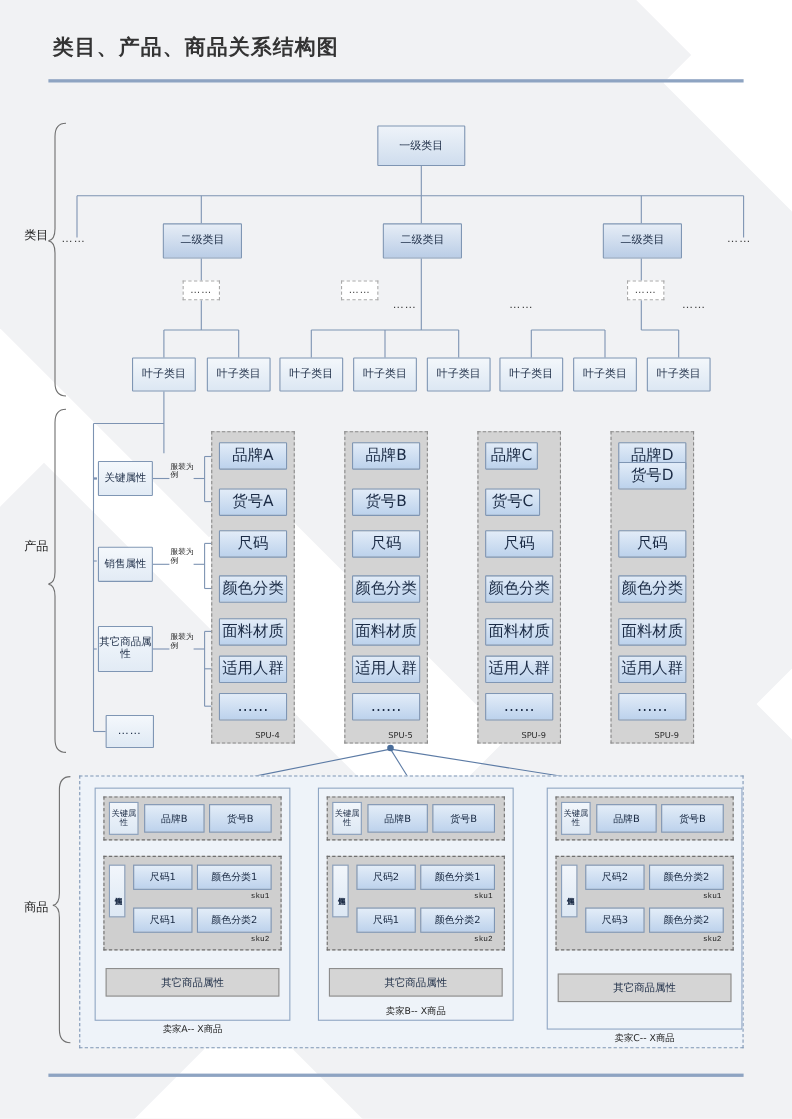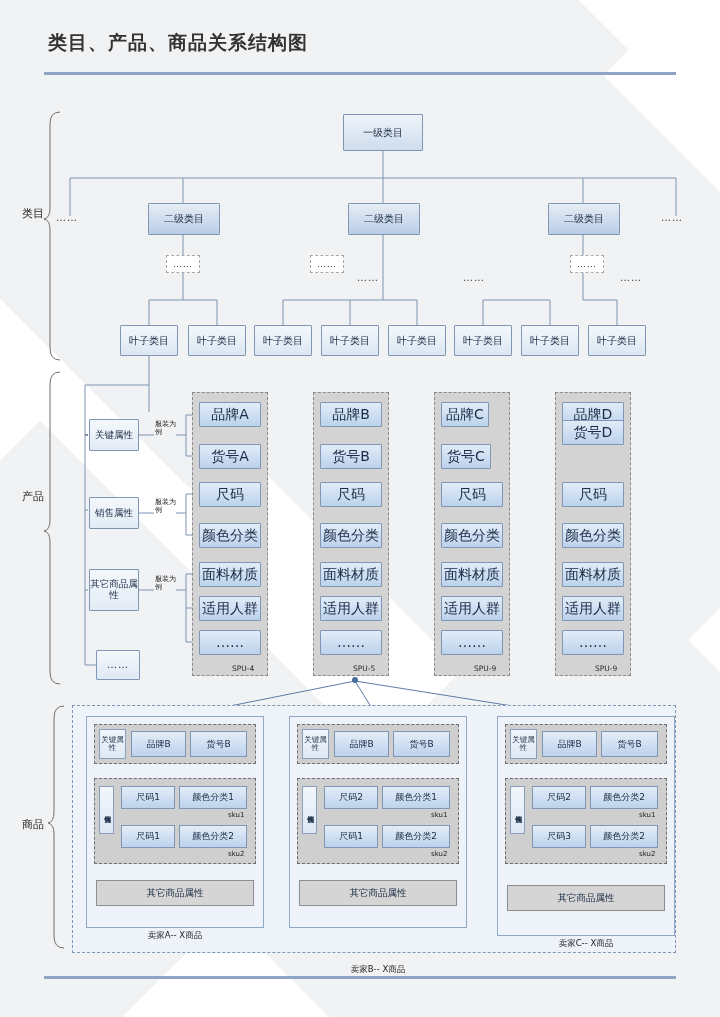--- a/index.html
+++ b/index.html
@@ -182,20 +182,21 @@
     text-align: center;
     font-size: 9px;
     color: #16263f;
     border: 1px solid #7f96b4;
     background: linear-gradient(to bottom, #e3edf8 0%, #bdd2ec 100%);
   }
   .skutag {
     position: absolute;
     font-size: 7px;
     color: #1c1c1c;
+    font-family: Liberation Mono, monospace;
   }
   .otherattr {
     position: absolute;
     box-sizing: border-box;
     display: flex;
     align-items: center;
     justify-content: center;
     font-size: 9.5px;
     color: #1b2b45;
     border: 1px solid #8d8d8d;
@@ -426,21 +427,21 @@
   <div class="group" style="left:297px; top:778px; width:162px; height:86px;"></div>
   <div class="keylabel" style="left:302px; top:786px; width:15px; height:48px; writing-mode:vertical-rl; letter-spacing:0px; font-size:7px;">销售属性</div>
   <div class="chip" style="left:324px; top:786px; width:54px; height:23px;">尺码2</div>
   <div class="chip" style="left:382px; top:786px; width:68px; height:23px;">颜色分类1</div>
   <div class="skutag" style="left:431px; top:811px;">sku1</div>
   <div class="chip" style="left:324px; top:825px; width:54px; height:23px;">尺码1</div>
   <div class="chip" style="left:382px; top:825px; width:68px; height:23px;">颜色分类2</div>
   <div class="skutag" style="left:431px; top:850px;">sku2</div>
 
   <div class="otherattr" style="left:299px; top:880px; width:158px; height:26px;">其它商品属性</div>
-  <div class="goods-caption" style="left:289px; top:964px; width:178px;">卖家B-- X商品</div>
+  <div class="goods-caption" style="left:289px; top:914px; width:178px;">卖家B-- X商品</div>
 
   <div class="goodsbox" style="left:497px; top:716px; width:178px; height:220px;"></div>
   <div class="group" style="left:505px; top:724px; width:162px; height:40px;"></div>
   <div class="keylabel" style="left:510px; top:729px; width:27px; height:30px;">关键属性</div>
   <div class="chip" style="left:542px; top:731px; width:55px; height:26px;">品牌B</div>
   <div class="chip" style="left:601px; top:731px; width:57px; height:26px;">货号B</div>
 
   <div class="group" style="left:505px; top:778px; width:162px; height:86px;"></div>
   <div class="keylabel" style="left:510px; top:786px; width:15px; height:48px; writing-mode:vertical-rl; letter-spacing:0px; font-size:7px;">销售属性</div>
   <div class="chip" style="left:532px; top:786px; width:54px; height:23px;">尺码2</div>

